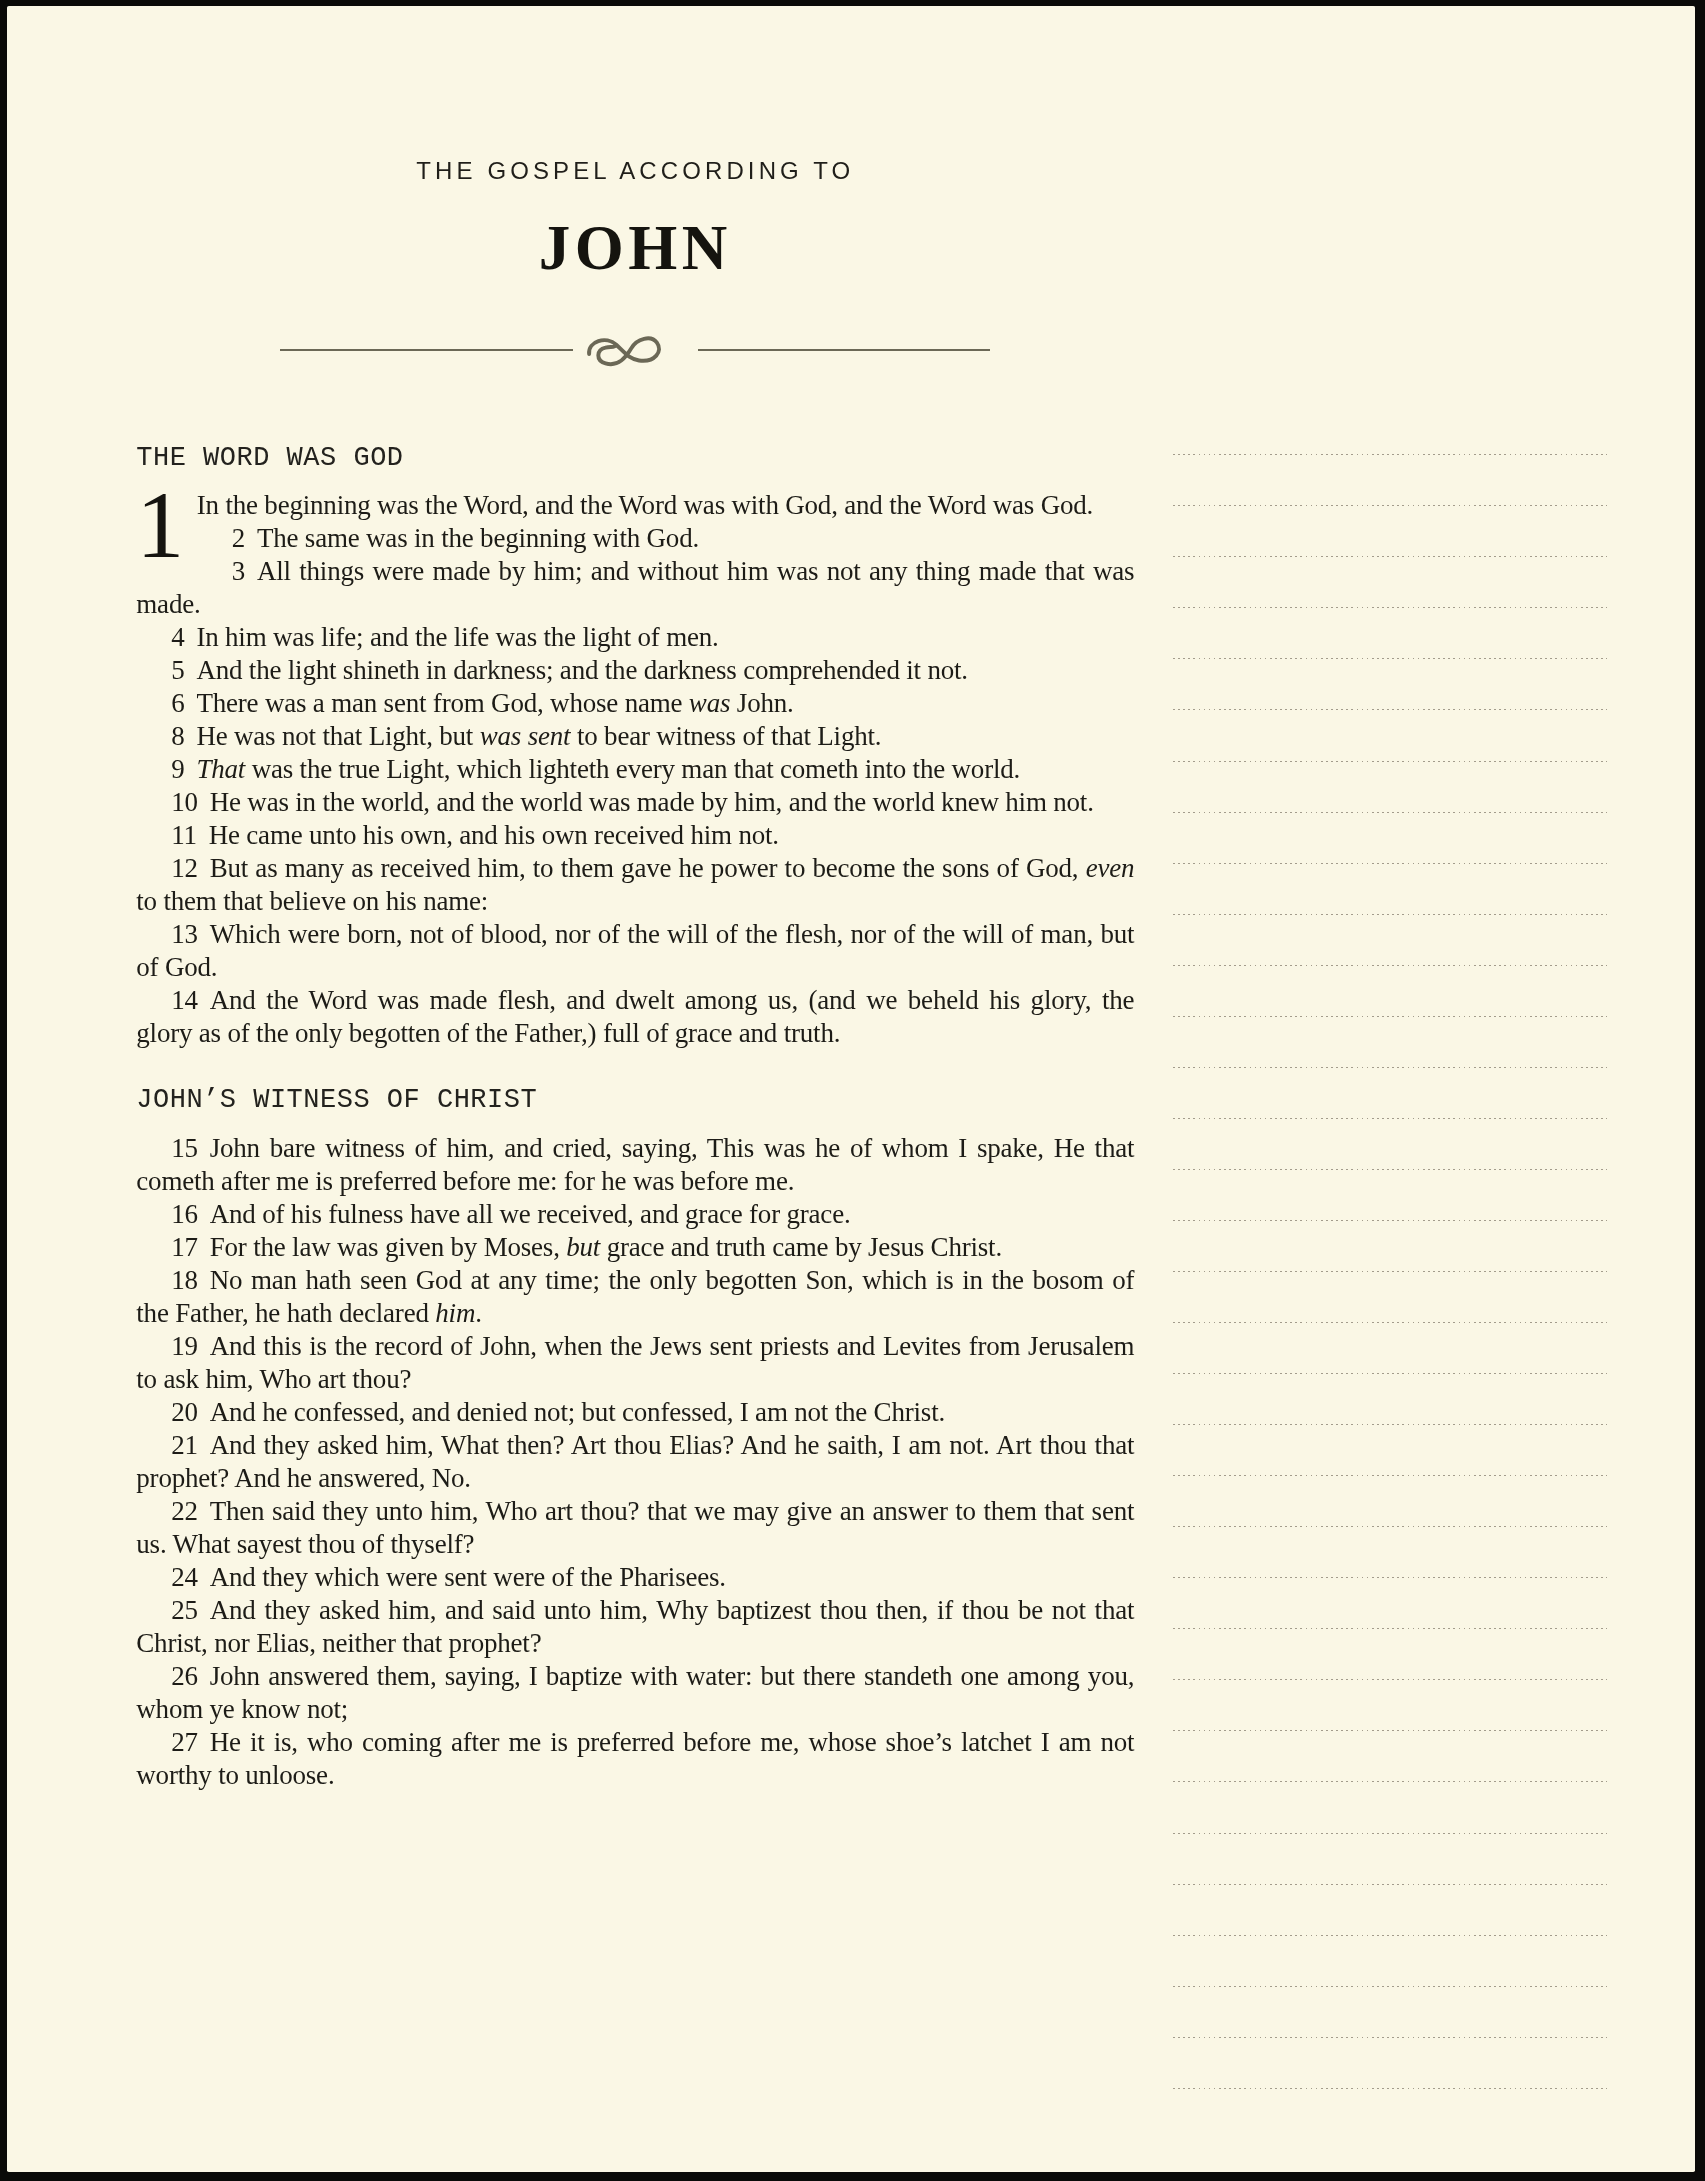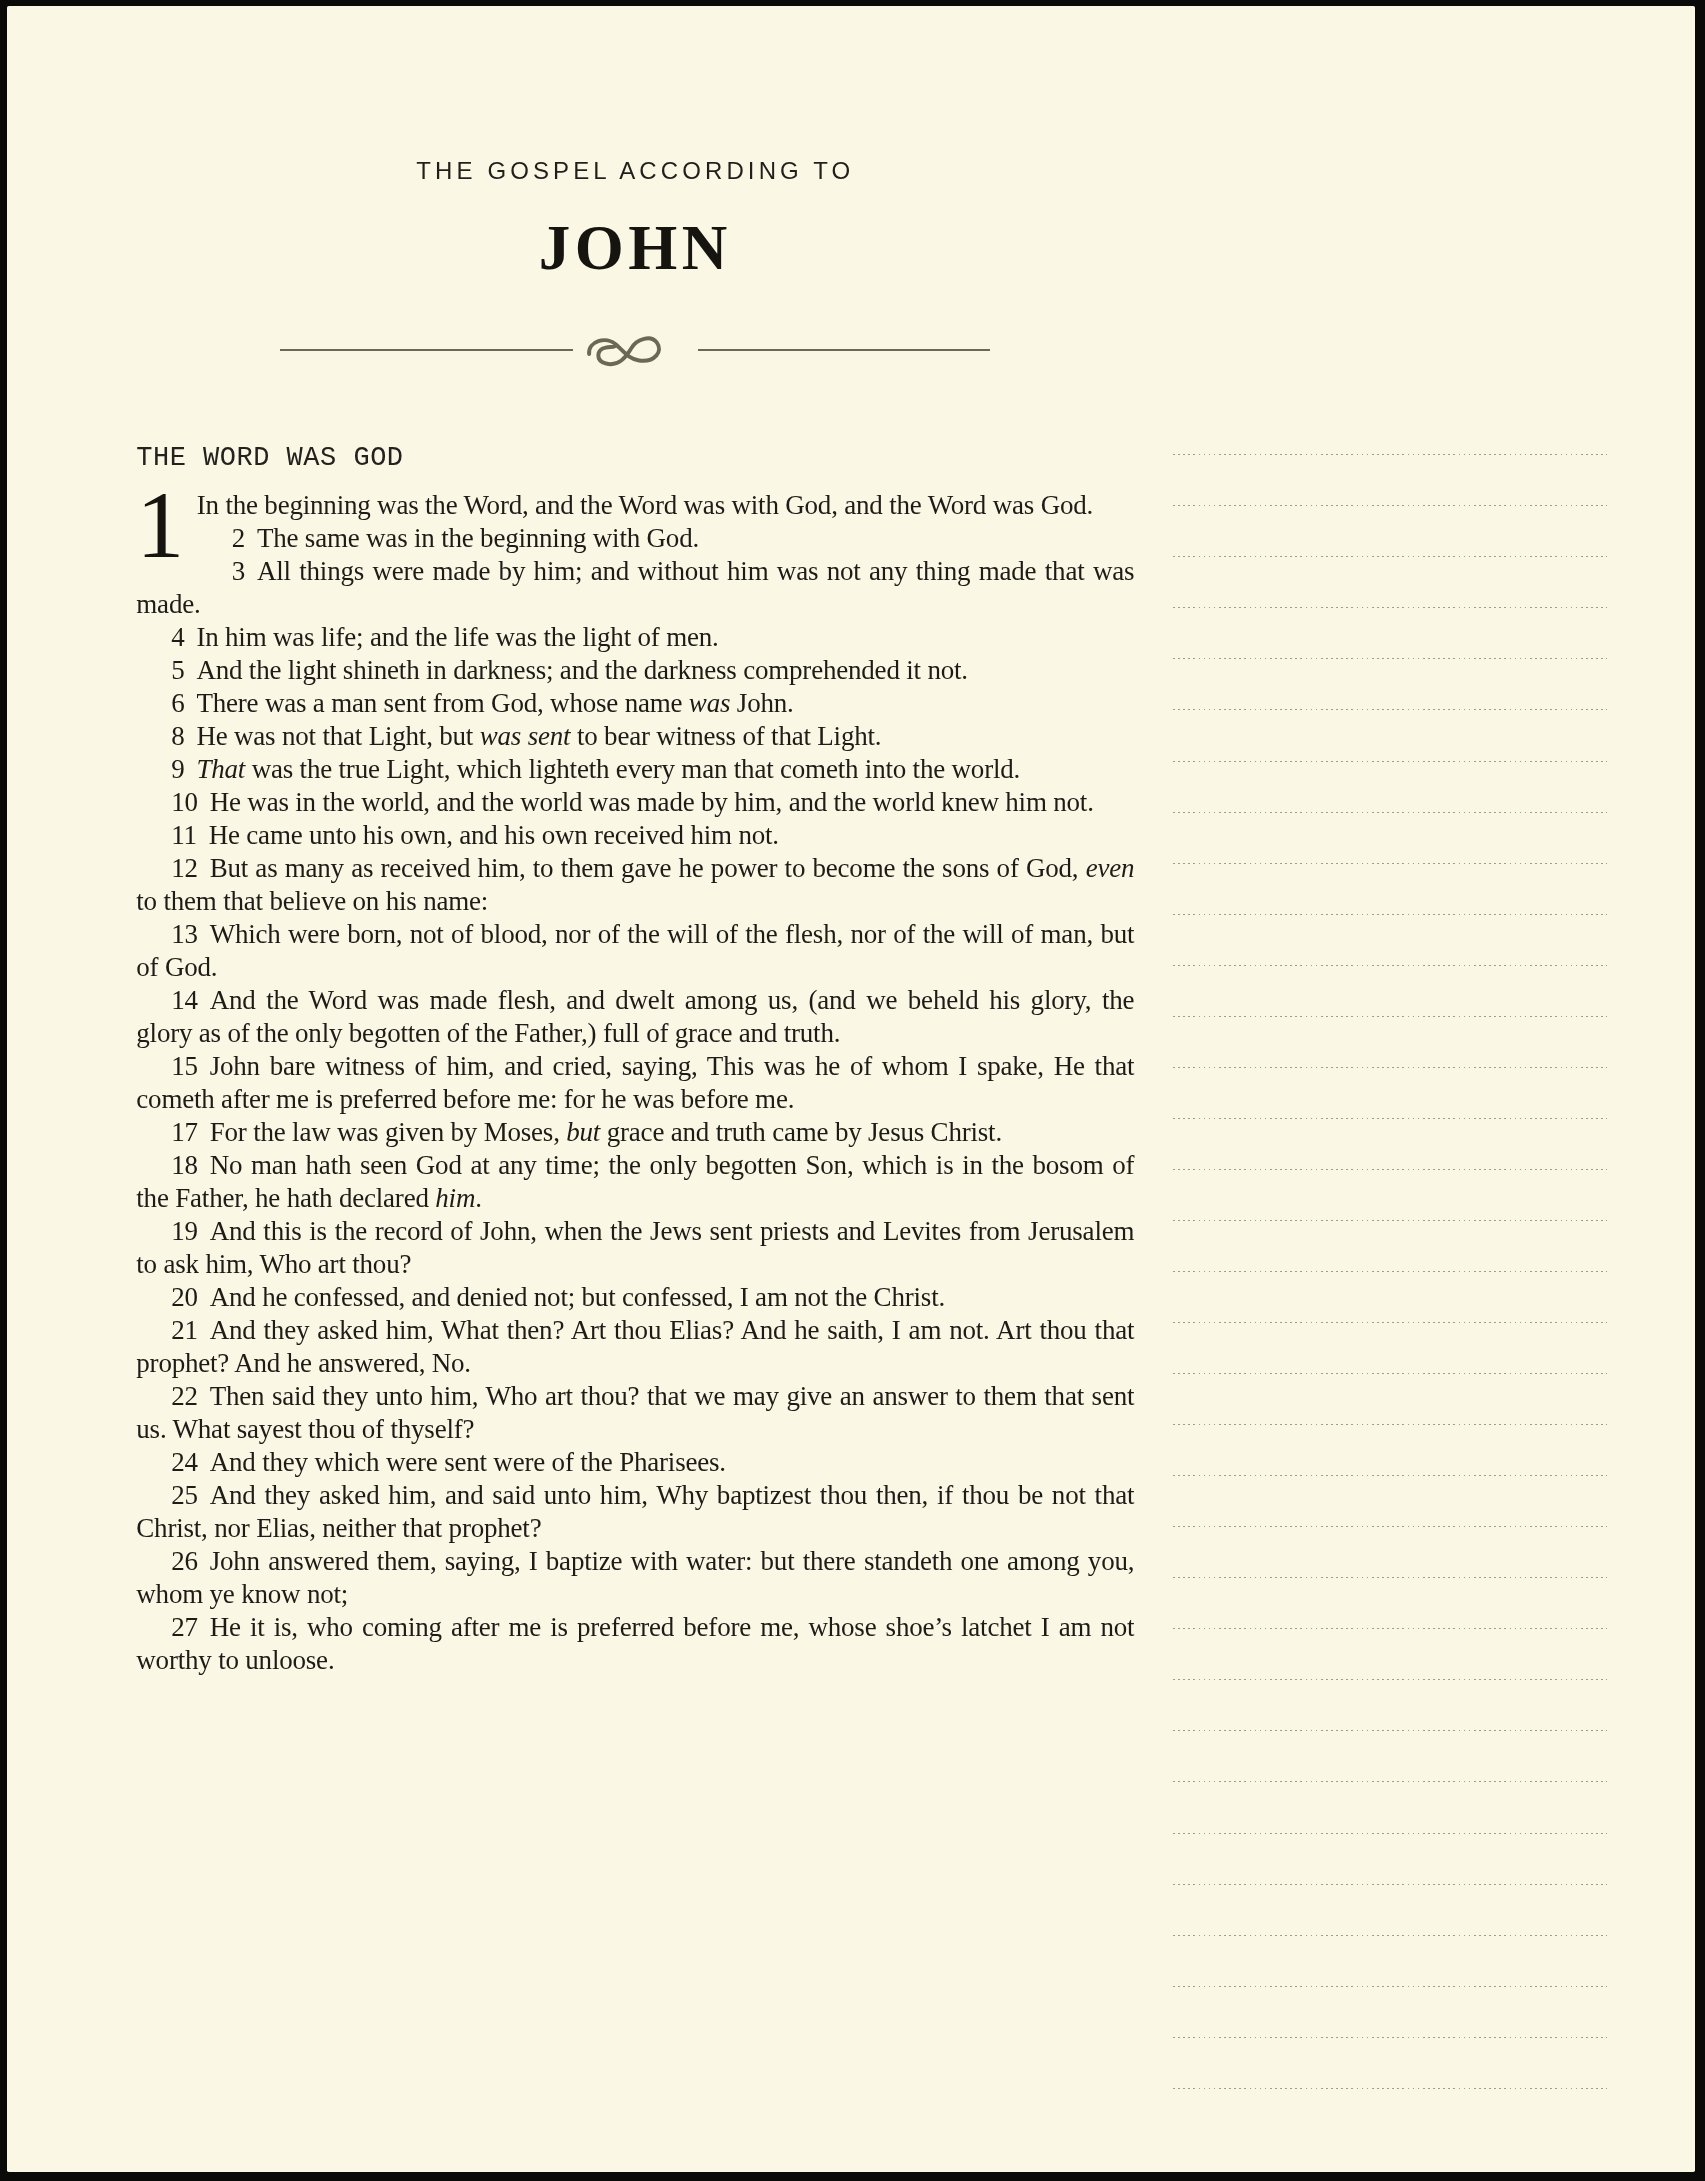--- a/index.html
+++ b/index.html
@@ -140,21 +140,23 @@
           <p class="verse"><span class="vnum">6</span>There was a man sent from God, whose name <em>was</em> John.</p>
           <p class="verse"><span class="vnum">8</span>He was not that Light, but <em>was sent</em> to bear witness of that Light.</p>
           <p class="verse"><span class="vnum">9</span><em>That</em> was the true Light, which lighteth every man that cometh into the world.</p>
           <p class="verse"><span class="vnum">10</span>He was in the world, and the world was made by him, and the world knew him not.</p>
           <p class="verse"><span class="vnum">11</span>He came unto his own, and his own received him not.</p>
           <p class="verse"><span class="vnum">12</span>But as many as received him, to them gave he power to become the sons of God, <em>even</em> to them that believe on his name:</p>
           <p class="verse"><span class="vnum">13</span>Which were born, not of blood, nor of the will of the flesh, nor of the will of man, but of God.</p>
           <p class="verse"><span class="vnum">14</span>And the Word was made flesh, and dwelt among us, (and we beheld his glory, the glory as of the only begotten of the Father,) full of grace and truth.</p>
         </section>
         <section class="section">
+          <h2 class="section-heading">JOHN’S WITNESS OF CHRIST</h2>
           <p class="verse"><span class="vnum">15</span>John bare witness of him, and cried, saying, This was he of whom I spake, He that cometh after me is preferred before me: for he was before me.</p>
+          <p class="verse"><span class="vnum">16</span>And of his fulness have all we received, and grace for grace.</p>
           <p class="verse"><span class="vnum">17</span>For the law was given by Moses, <em>but</em> grace and truth came by Jesus Christ.</p>
           <p class="verse"><span class="vnum">18</span>No man hath seen God at any time; the only begotten Son, which is in the bosom of the Father, he hath declared <em>him</em>.</p>
         </section>
         <section class="section">
           <p class="verse"><span class="vnum">19</span>And this is the record of John, when the Jews sent priests and Levites from Jerusalem to ask him, Who art thou?</p>
           <p class="verse"><span class="vnum">20</span>And he confessed, and denied not; but confessed, I am not the Christ.</p>
           <p class="verse"><span class="vnum">21</span>And they asked him, What then? Art thou Elias? And he saith, I am not. Art thou that prophet? And he answered, No.</p>
           <p class="verse"><span class="vnum">22</span>Then said they unto him, Who art thou? that we may give an answer to them that sent us. What sayest thou of thyself?</p>
           <p class="verse"><span class="vnum">24</span>And they which were sent were of the Pharisees.</p>
           <p class="verse"><span class="vnum">25</span>And they asked him, and said unto him, Why baptizest thou then, if thou be not that Christ, nor Elias, neither that prophet?</p>

